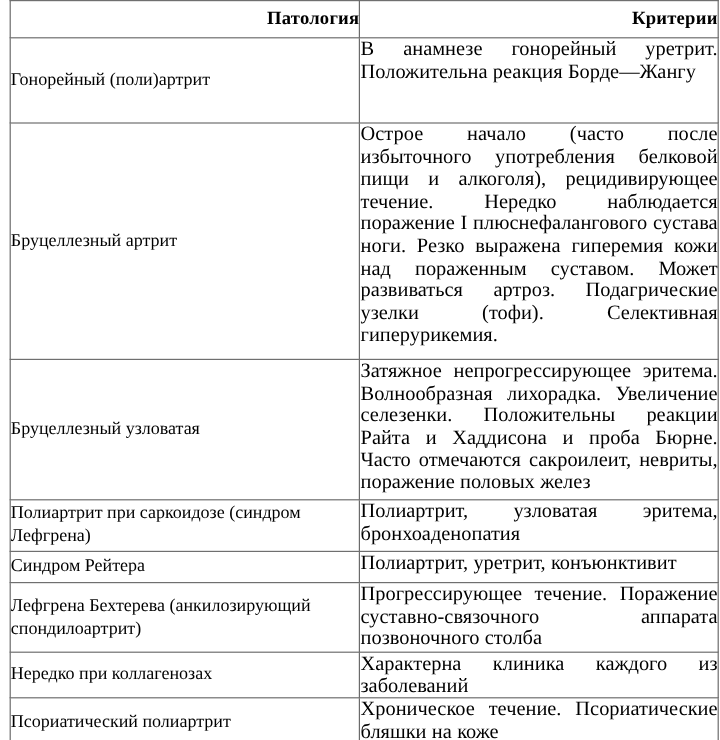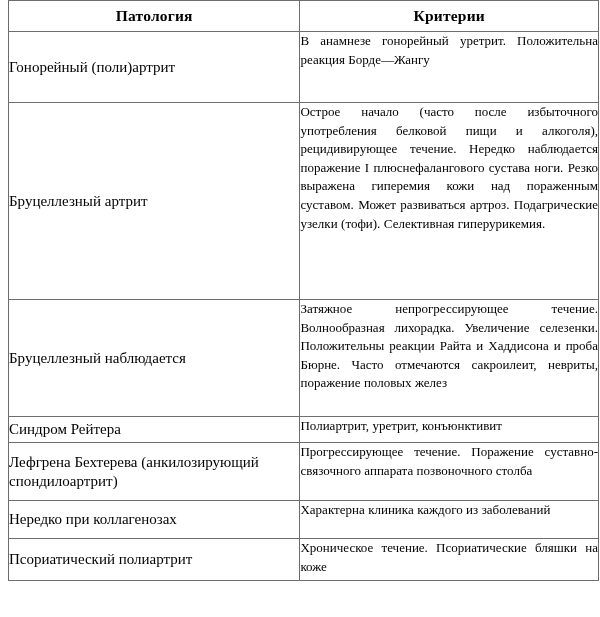--- a/index.html
+++ b/index.html
@@ -39,42 +39,42 @@
     border-top-color: #6f6f6f;
     border-bottom-color: #6f6f6f;
     padding: 0;
     vertical-align: middle;
   }
 
   
   thead th {
     font-weight: bold;
     font-size: 15.5px;
-    text-align: center;
+    text-align: right;
     height: 30px;
     line-height: 30px;
     padding: 0 4px;
     letter-spacing: 0.2px;
   }
 
   
   td.pathology {
     text-align: left;
     vertical-align: middle;
     font-size: 15px;
     line-height: 19px;
     padding: 3px 6px;
   }
 
   
   td.criteria {
     text-align: justify;
     text-align-last: left;
     vertical-align: top;
-    font-size: 13px;
+    font-size: 17px;
     line-height: 18.6px;
     padding: 2px 3px 3px 4px;
     hyphens: manual;
     word-spacing: 0.2px;
   }
 
   td.criteria .txt {
     display: block;
     text-align: justify;
     text-align-last: left;
@@ -126,23 +126,29 @@
             <span class="txt">В анамнезе гонорейный уретрит. Положительна реакция Борде—Жангу</span>
           </td>
       </tr>
       <tr class="row-gout">
         <td class="pathology">Бруцеллезный артрит</td>
         <td class="criteria">
             <span class="txt">Острое начало (часто после избыточного употребления белковой пищи и алкоголя), рецидивирующее течение. Нередко наблюдается поражение I плюснефалангового сустава ноги. Резко выражена гиперемия кожи над пораженным суставом. Может развиваться артроз. Подагрические узелки (тофи). Селективная гиперурикемия.</span>
           </td>
       </tr>
       <tr class="row-brucellosis">
-        <td class="pathology">Бруцеллезный наблюдается</td>
+        <td class="pathology">Бруцеллезный узловатая</td>
         <td class="criteria">
-            <span class="txt">Затяжное непрогрессирующее течение. Волнообразная лихорадка. Увеличение селезенки. Положительны реакции Райта и Хаддисона и проба Бюрне. Часто отмечаются сакроилеит, невриты, поражение половых желез</span>
+            <span class="txt">Затяжное непрогрессирующее эритема. Волнообразная лихорадка. Увеличение селезенки. Положительны реакции Райта и Хаддисона и проба Бюрне. Часто отмечаются сакроилеит, невриты, поражение половых желез</span>
+          </td>
+      </tr>
+      <tr class="row-sarcoid">
+        <td class="pathology">Полиартрит при саркоидозе (синдром Лефгрена)</td>
+        <td class="criteria">
+            <span class="txt">Полиартрит, узловатая эритема, бронхоаденопатия</span>
           </td>
       </tr>
       <tr class="row-reiter">
         <td class="pathology">Синдром Рейтера</td>
         <td class="criteria">
             <span class="txt">Полиартрит, уретрит, конъюнктивит</span>
           </td>
       </tr>
       <tr class="row-bekhterev">
         <td class="pathology">Лефгрена Бехтерева (анкилозирующий спондилоартрит)</td>

